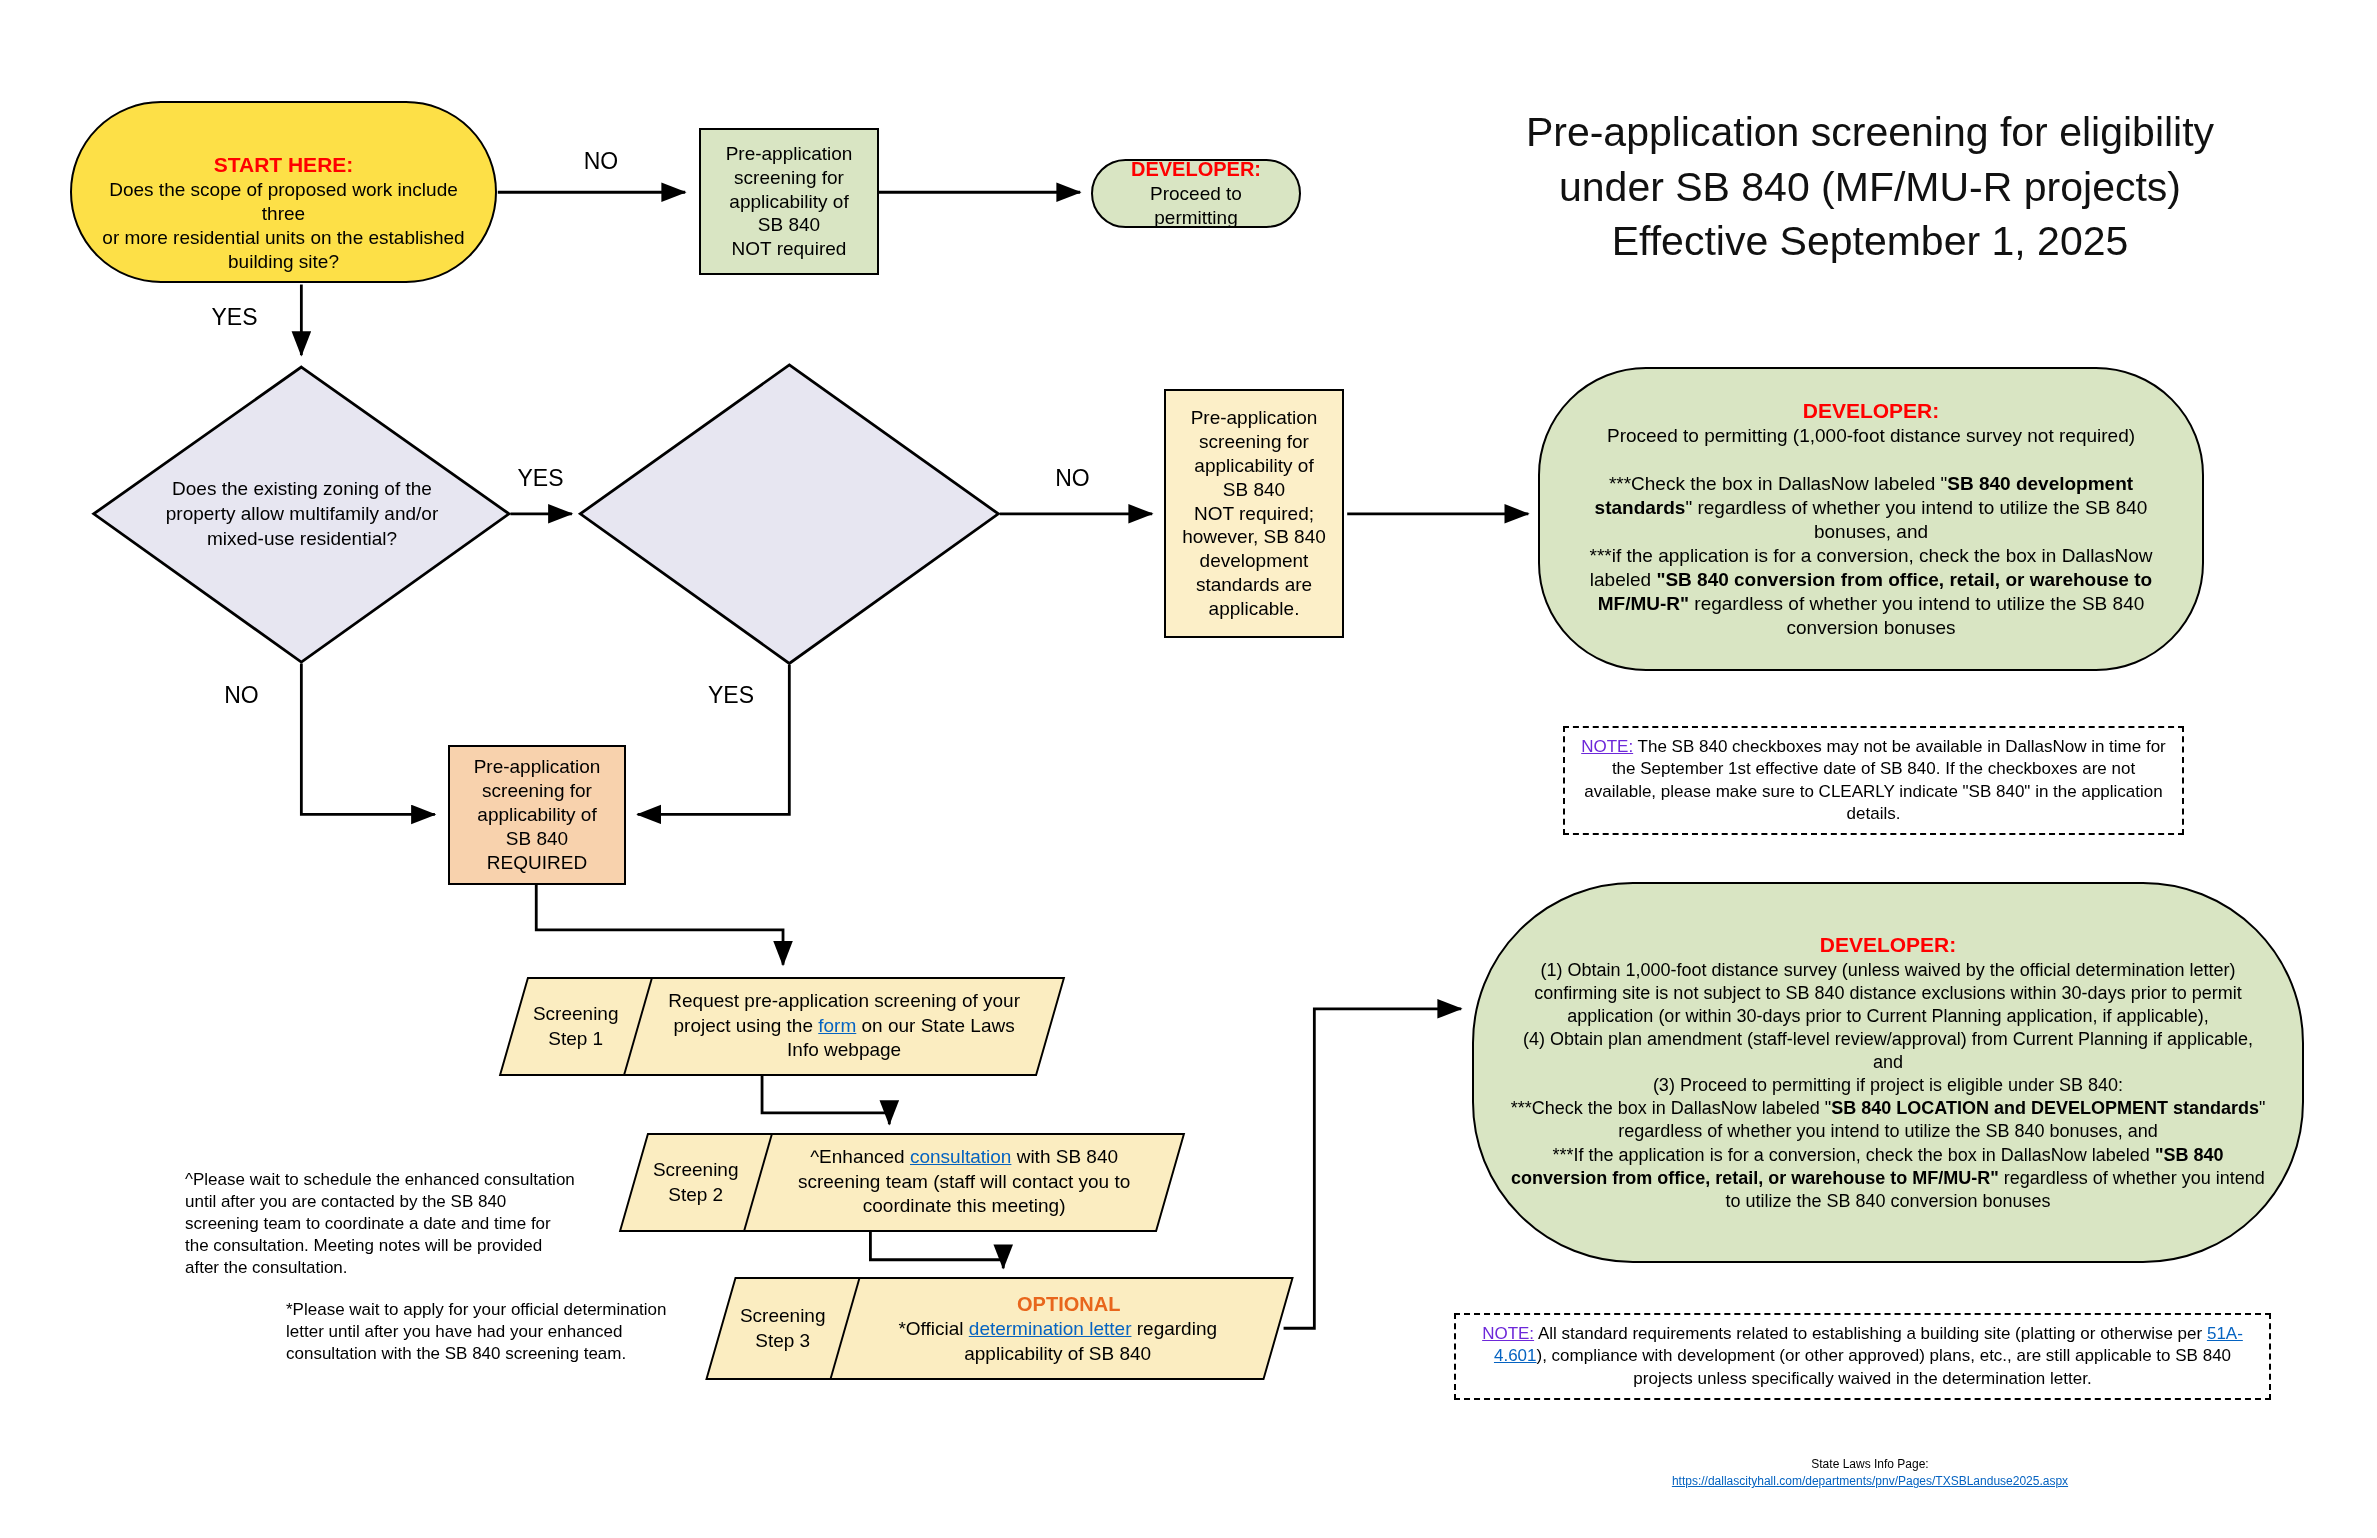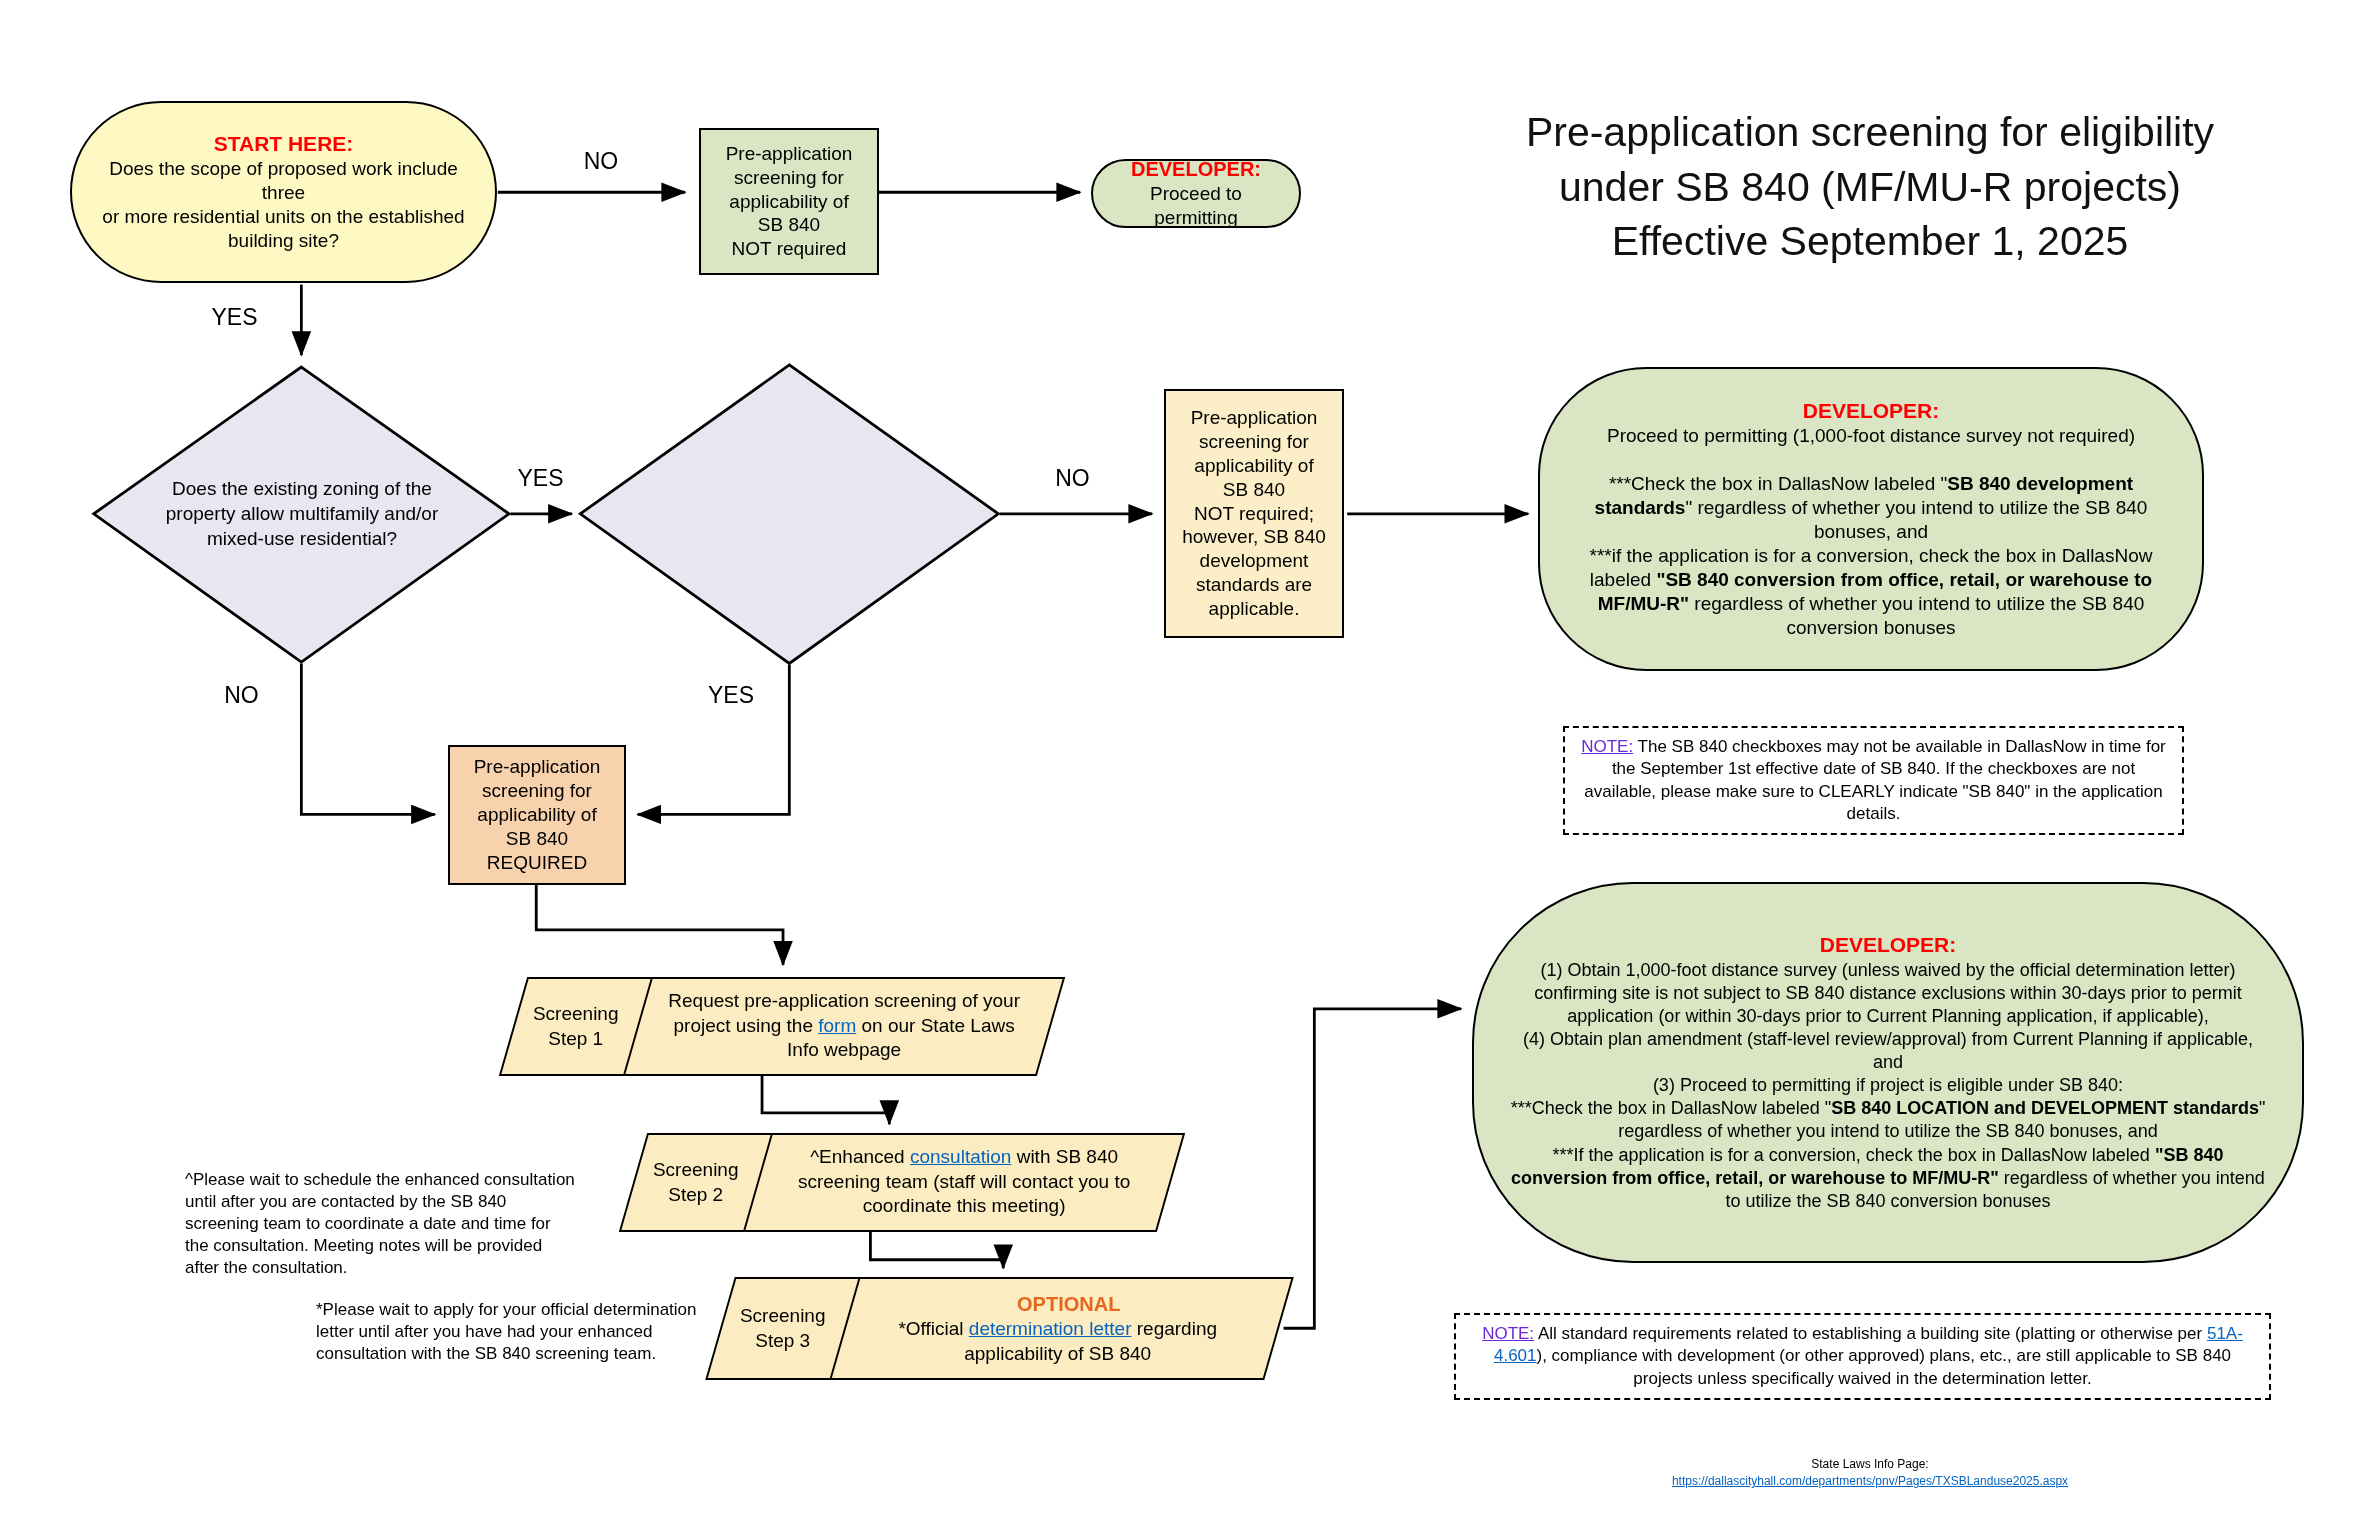--- a/index.html
+++ b/index.html
@@ -4,21 +4,21 @@
 <style>
   html,body{margin:0;padding:0;background:#ffffff;}
   #canvas{position:relative;width:2377px;height:1538px;background:#ffffff;
           font-family:"Liberation Sans","DejaVu Sans",sans-serif;color:#000;overflow:hidden;}
   #connectors{position:absolute;left:0;top:0;width:2377px;height:1538px;}
   .node{position:absolute;box-sizing:border-box;border:2.8px solid #000;
         display:flex;flex-direction:column;align-items:center;justify-content:center;
         text-align:center;font-size:19px;line-height:1.26;}
   .prelines{white-space:pre-line;display:block;}
   .redhead{color:#FF0000;font-weight:bold;}
-  .oval{background:#fef9c3;border-radius:94px;padding:7px 21px;}
+  .oval{background:#fde047;border-radius:94px;padding:7px 21px;justify-content:flex-end;}
   .greenbox{background:#D9E5C3;}
   .pill{background:#D9E5C3;border-radius:35px;padding:4.2px 14px;}
   .biground-top{background:#D9E5C3;border-radius:108px;padding:19.6px 28px;font-size:19px;}
   .biground-bottom{background:#D9E5C3;border-radius:161px;padding:19.6px 34px;font-size:18px;line-height:1.28;}
   .yellowbox{background:#FCEFC8;}
   .orangebox{background:#F8D2AD;}
   .flowlabel{position:absolute;font-size:23px;text-align:center;}
   .dtext{position:absolute;display:flex;align-items:center;justify-content:center;
          text-align:center;font-size:19px;line-height:1.3;}
   .title{position:absolute;text-align:center;font-size:41px;line-height:1.33;color:#111;}
@@ -168,21 +168,21 @@
       <span class="unskew prelines">Screening
 Step 3</span>
     </div>
     <div class="para-body">
       <span class="unskew optional" style="font-size:20px;">OPTIONAL</span>
       <span class="unskew"><span>*Official </span><a class="link">determination letter</a><span> regarding applicability of SB 840</span></span>
     </div>
   </div>
 
   <div class="sidenote" style="left:185px;top:1148px;width:392px;margin-top:21px;">^Please wait to schedule the enhanced consultation until after you are contacted by the SB 840 screening team to coordinate a date and time for the consultation. Meeting notes will be provided after the consultation.</div>
-  <div class="sidenote" style="left:316px;top:1299px;width:406px;">*Please wait to apply for your official determination letter until after you have had your enhanced consultation with the SB 840 screening team.</div>
+  <div class="sidenote" style="left:286px;top:1299px;width:406px;">*Please wait to apply for your official determination letter until after you have had your enhanced consultation with the SB 840 screening team.</div>
 
   <div class="node biground-bottom" style="left:1472px;top:882px;width:832px;height:381px;">
     <div class="redhead" style="font-size:21px;">DEVELOPER:</div>
     <div>(1) Obtain 1,000-foot distance survey (unless waived by the official determination letter) confirming site is not subject to SB 840 distance exclusions within 30-days prior to permit application (or within 30-days prior to Current Planning application, if applicable),</div>
     <div>(4) Obtain plan amendment (staff-level review/approval) from Current Planning if applicable, and</div>
     <div>(3) Proceed to permitting if project is eligible under SB 840:</div>
     <div><span>***Check the box in DallasNow labeled "</span><b>SB 840 LOCATION and DEVELOPMENT standards</b><span>" regardless of whether you intend to utilize the SB 840 bonuses, and</span></div>
     <div><span>***If the application is for a conversion, check the box in DallasNow labeled </span><b>"SB 840 conversion from office, retail, or warehouse to MF/MU-R"</b><span> regardless of whether you intend to utilize the SB 840 conversion bonuses</span></div>
   </div>
 

